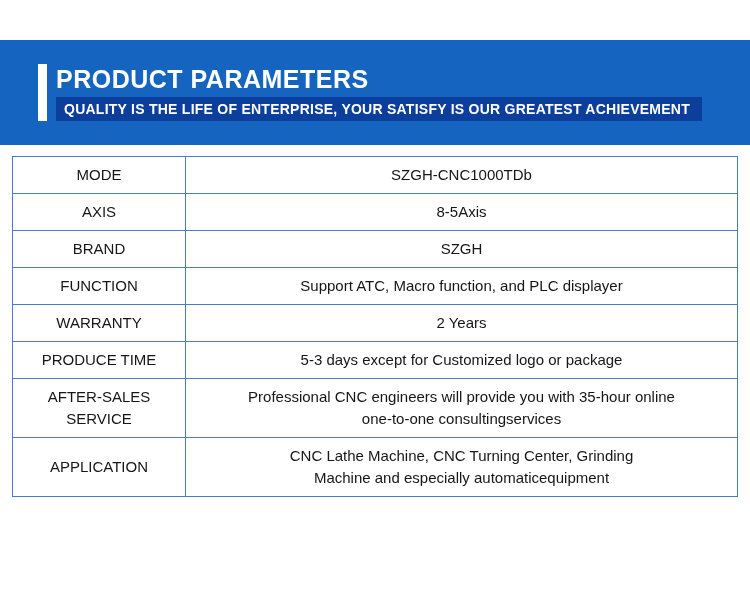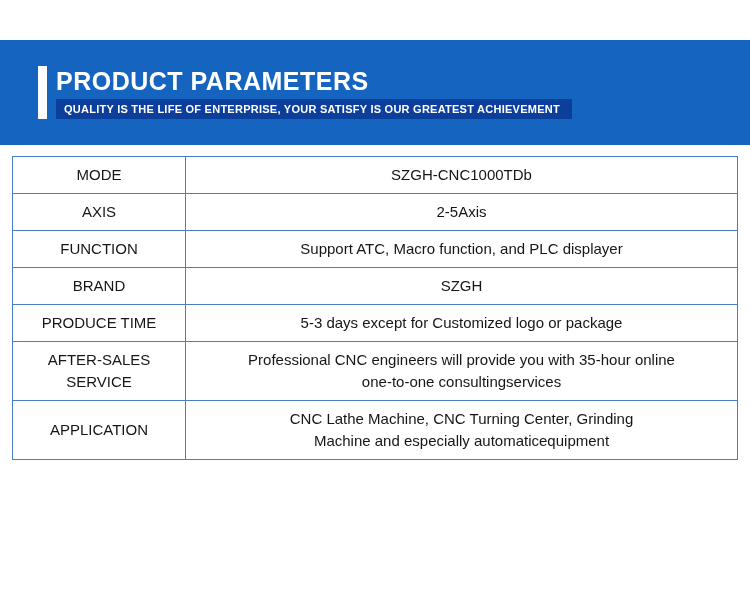--- a/index.html
+++ b/index.html
@@ -43,21 +43,21 @@
     color: #ffffff;
     font-size: 25px;
     font-weight: bold;
     letter-spacing: 0.5px;
     line-height: 30px;
   }
   .subtitle-strip {
     margin-top: 3px;
     background: #0c3e9c;
     color: #ffffff;
-    font-size: 11px;
+    font-size: 14px;
     font-weight: bold;
     letter-spacing: 0.25px;
     padding: 4px 12px 4px 8px;
     width: max-content;
   }
 
   
   .params {
     width: 726px;
     margin: 11px auto 0 auto;
@@ -95,29 +95,33 @@
 </header>
 
 <table class="params">
   <tbody id="param-rows">
       <tr>
         <td class="label-cell">MODE</td>
         <td class="value-cell">SZGH-CNC1000TDb</td>
       </tr>
       <tr>
         <td class="label-cell">AXIS</td>
-        <td class="value-cell">2-5Axis</td>
+        <td class="value-cell">8-5Axis</td>
+      </tr>
+      <tr>
+        <td class="label-cell">BRAND</td>
+        <td class="value-cell">SZGH</td>
       </tr>
       <tr>
         <td class="label-cell">FUNCTION</td>
         <td class="value-cell">Support ATC, Macro function, and PLC displayer</td>
       </tr>
       <tr>
-        <td class="label-cell">BRAND</td>
-        <td class="value-cell">SZGH</td>
+        <td class="label-cell">WARRANTY</td>
+        <td class="value-cell">2 Years</td>
       </tr>
       <tr>
         <td class="label-cell">PRODUCE TIME</td>
         <td class="value-cell">5-3 days except for Customized logo or package</td>
       </tr>
       <tr>
         <td class="label-cell">AFTER-SALES
 SERVICE</td>
         <td class="value-cell">Professional CNC engineers will provide you with 35-hour online
 one-to-one consultingservices</td>

